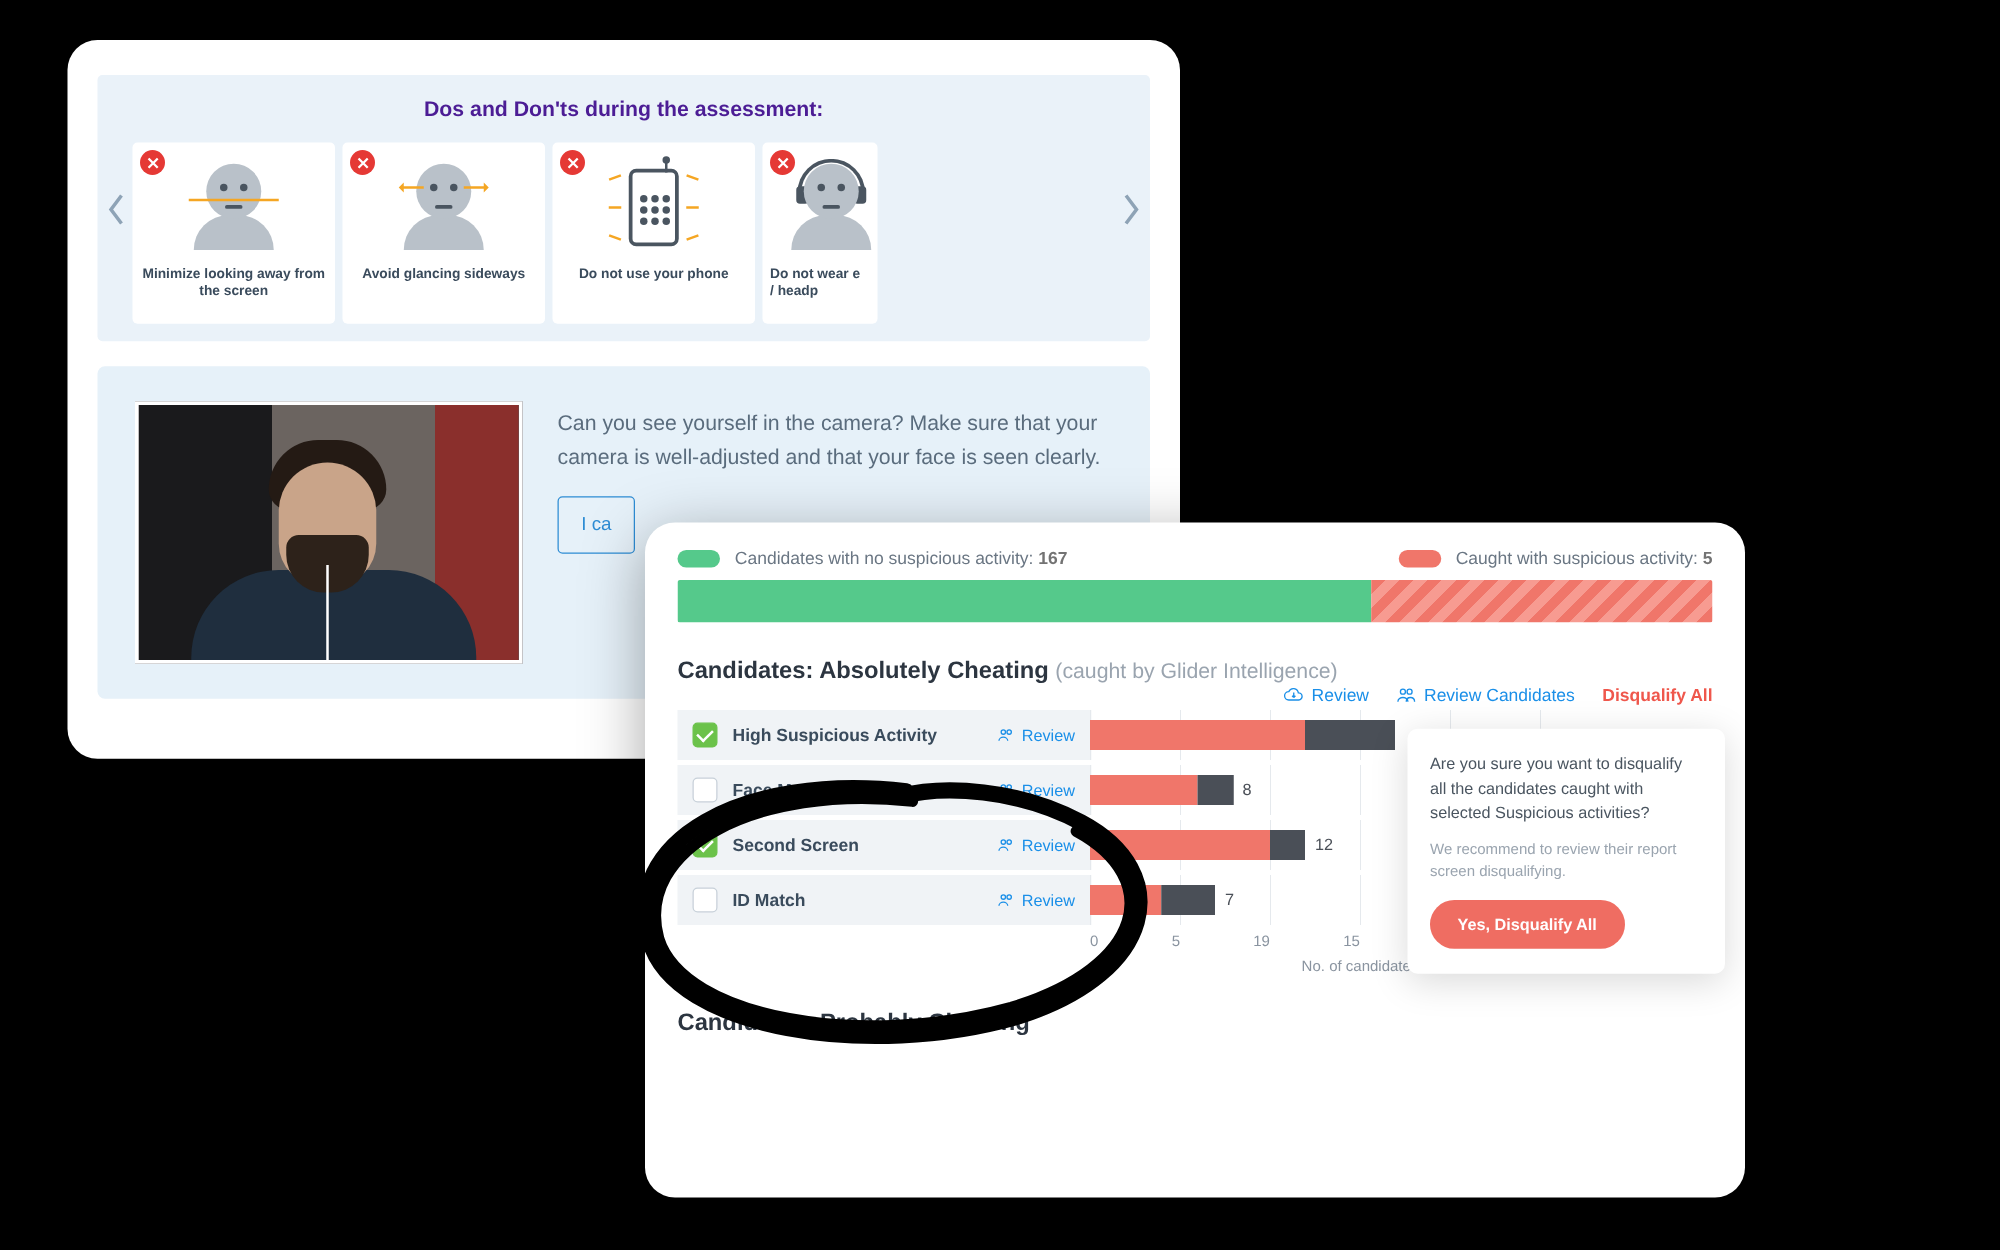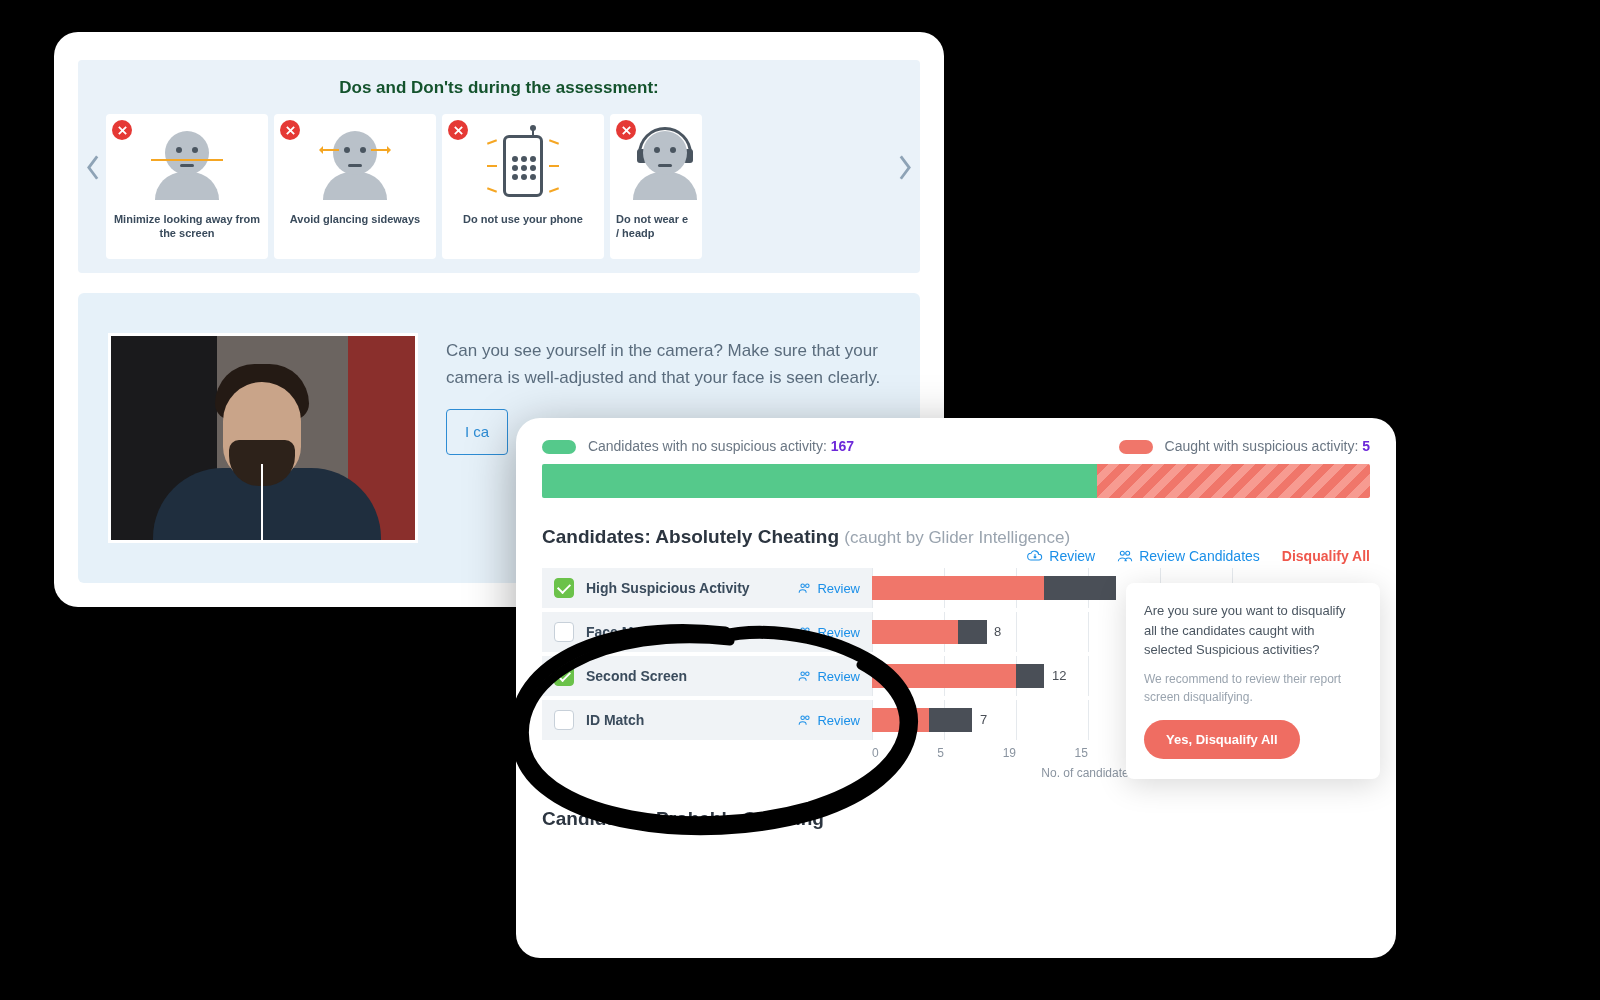--- a/index.html
+++ b/index.html
@@ -25,21 +25,21 @@
   }
   .dosdonts {
     background: #eaf2f9;
     border-radius: 4px;
     padding: 18px 0 14px 0;
     position: relative;
   }
   .dd-title {
     text-align: center;
     font-size: 17px;
-    color: #14532d;
+    color: #4c1d95;
     font-weight: 600;
     margin-bottom: 16px;
   }
   .dd-row {
     display: flex;
     gap: 6px;
     padding: 0 28px;
   }
   .dd-card {
     background: #fff;
@@ -77,21 +77,21 @@
     color: #8ea3b6;
     transform: translateY(-50%);
     cursor: pointer;
   }
   .chev.l { left: 8px; }
   .chev.r { right: 8px; }
   .camera-box {
     margin-top: 20px;
     background: #e6f1f9;
     border-radius: 6px;
-    padding: 40px 30px;
+    padding: 28px 30px;
     display: flex;
     gap: 28px;
   }
   .camprev {
     width: 310px;
     height: 210px;
     background: #2a2327;
     border: 3px solid #fff;
     position: relative;
     overflow: hidden;
@@ -116,21 +116,21 @@
     height: 540px;
     background: #fff;
     border-radius: 24px;
     box-shadow: 0 12px 50px rgba(0,0,0,0.35);
     padding: 20px 26px;
   }
   .legend { display:flex; justify-content:space-between; font-size:14px; color:#6a7683; margin-bottom:10px; }
   .legend .pill { display:inline-block; width:34px; height:14px; border-radius:7px; vertical-align:middle; margin-right:8px; }
   .pill.g { background:#55c98b; }
   .pill.r { background:#f0766a; }
-  .legend b { color:#6d28d9; font-weight:700; }
+  .legend b { color:#737373; font-weight:700; }
   .bigbar { height:34px; border-radius:2px; display:flex; overflow:hidden; margin-bottom:28px; }
   .bigbar .seg-g { background:#55c98b; flex:0 0 67%; }
   .bigbar .seg-r { flex:1;
     background: repeating-linear-gradient(135deg,#f0766a 0 8px,#f79b91 8px 16px);
   }
   .sec-title { font-size:19px; color:#2c3540; margin-bottom:20px; }
   .sec-title .muted { color:#9aa4af; font-weight:400; font-size:17px; }
   .actions { position:absolute; top:130px; right:26px; display:flex; gap:22px; align-items:center; font-size:14px; }
   .lnk { color:#1a8fe8; display:inline-flex; align-items:center; gap:6px; cursor:pointer; }
   .lnk.red { color:#ef574c; font-weight:600; }

